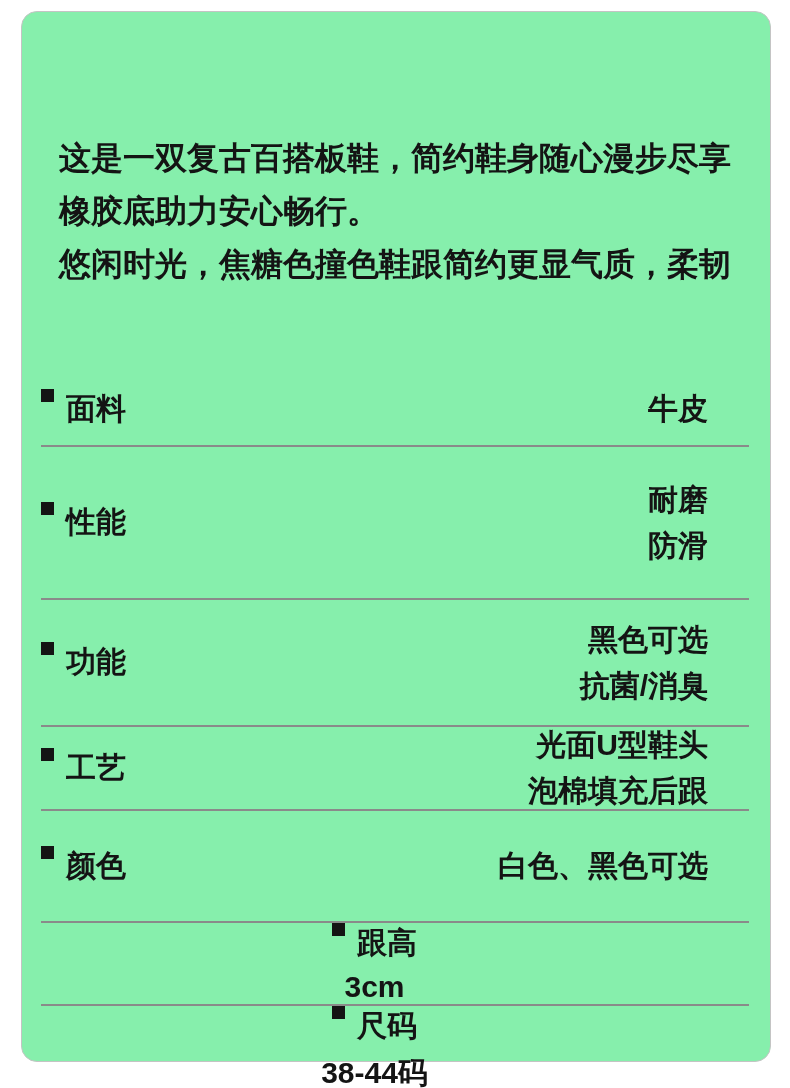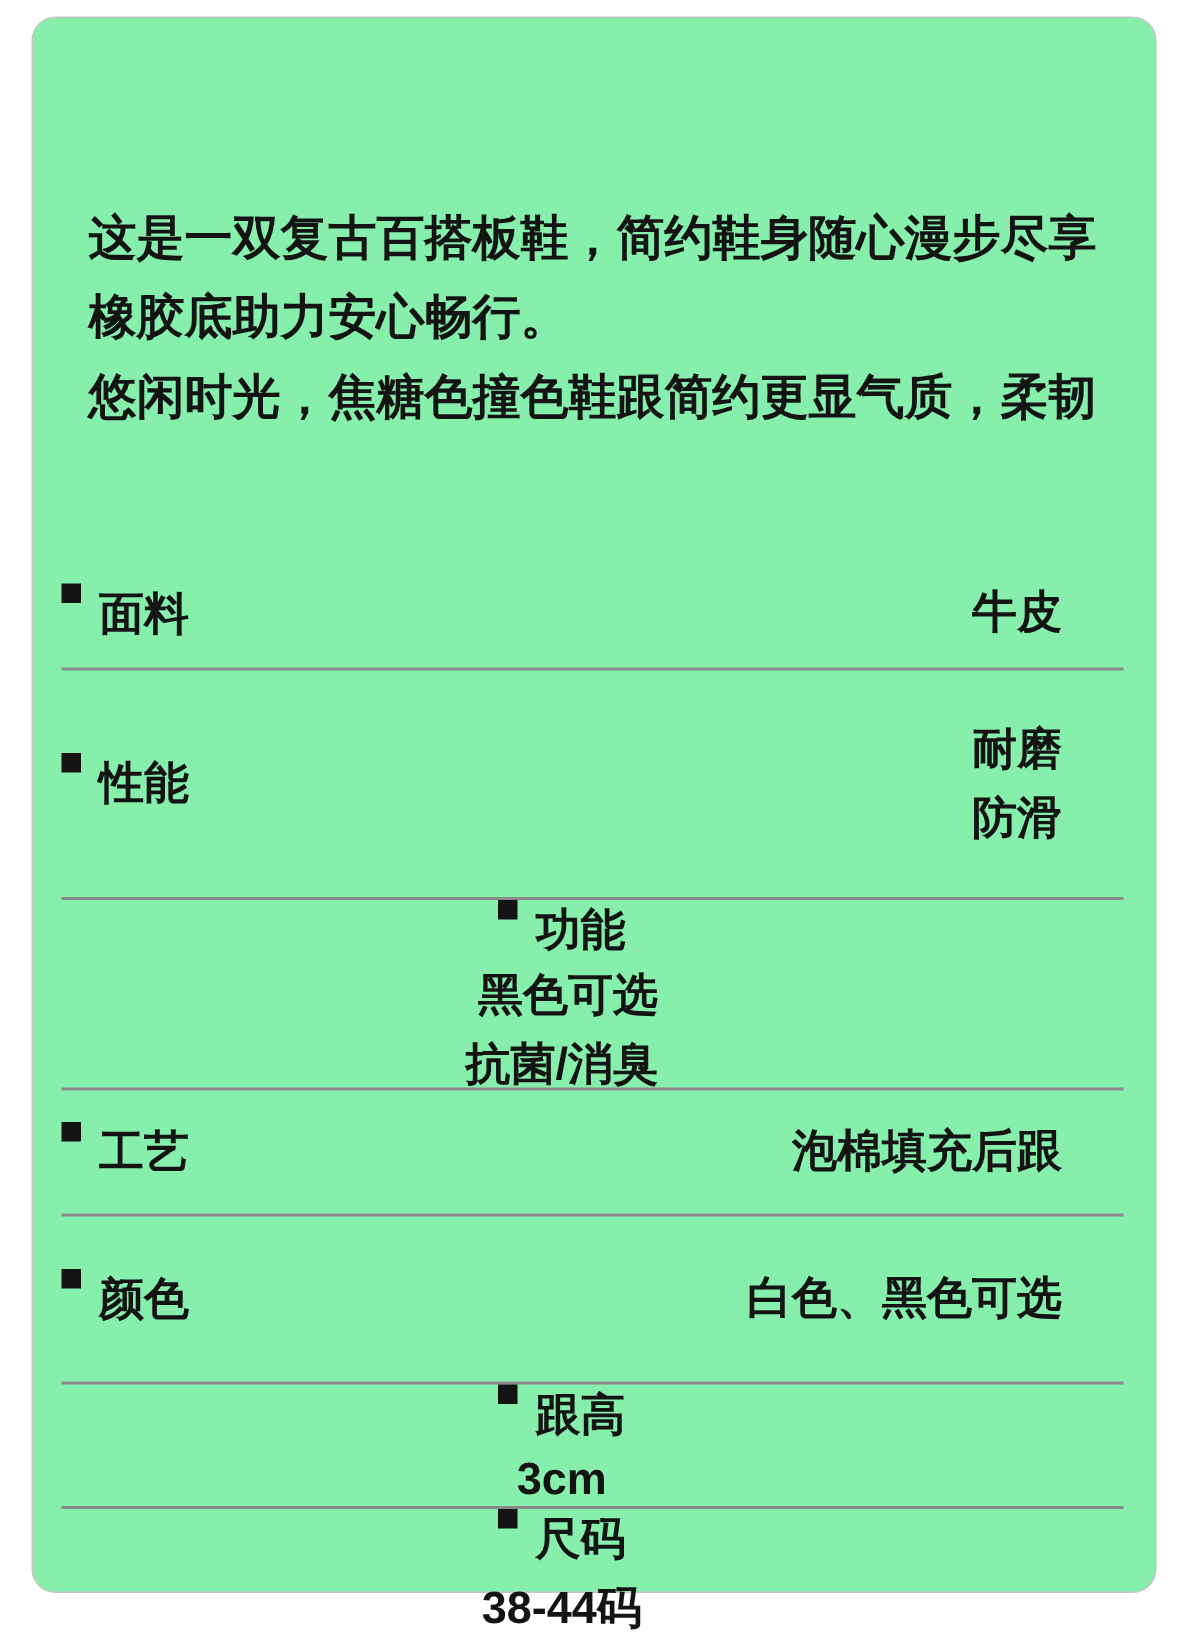--- a/index.html
+++ b/index.html
@@ -41,21 +41,21 @@
   .spec-row {
     display: flex;
     align-items: center;
     justify-content: space-between;
     border-bottom: 2px solid #8a8a8a;
     padding-right: 41px;
   }
   .spec-row.last { border-bottom: none; }
   .spec-row.h1 { height: 74px;  }
   .spec-row.h2 { height: 153px; }
-  .spec-row.h3 { height: 127px; flex-direction: column; }
+  .spec-row.h3 { height: 127px; }
   .spec-row.h4 { height: 84px; }
   .spec-row.h5 { height: 112px;  }
   .spec-row.h6 { height: 83px; flex-direction: column;  }
   .spec-row.h7 { height: 90px; flex-direction: column;  }
   .spec-label-group {
     display: flex;
     align-items: flex-start;
     gap: 12px;
   }
   .bullet {
@@ -128,20 +128,21 @@
         <span class="spec-value">抗菌/消臭</span>
       </div>
     </div>
 
     <div class="spec-row h4">
       <div class="spec-label-group">
         <span class="bullet"></span>
         <span class="spec-label">工艺</span>
       </div>
       <div class="spec-values">
+        <span class="spec-value">光面U型鞋头</span>
         <span class="spec-value">泡棉填充后跟</span>
       </div>
     </div>
 
     <div class="spec-row h5">
       <div class="spec-label-group">
         <span class="bullet"></span>
         <span class="spec-label">颜色</span>
       </div>
       <div class="spec-values">

